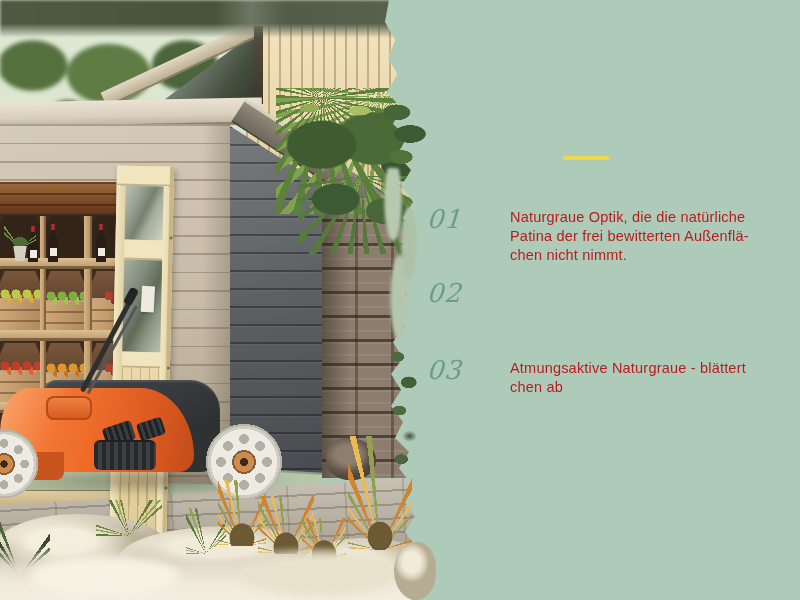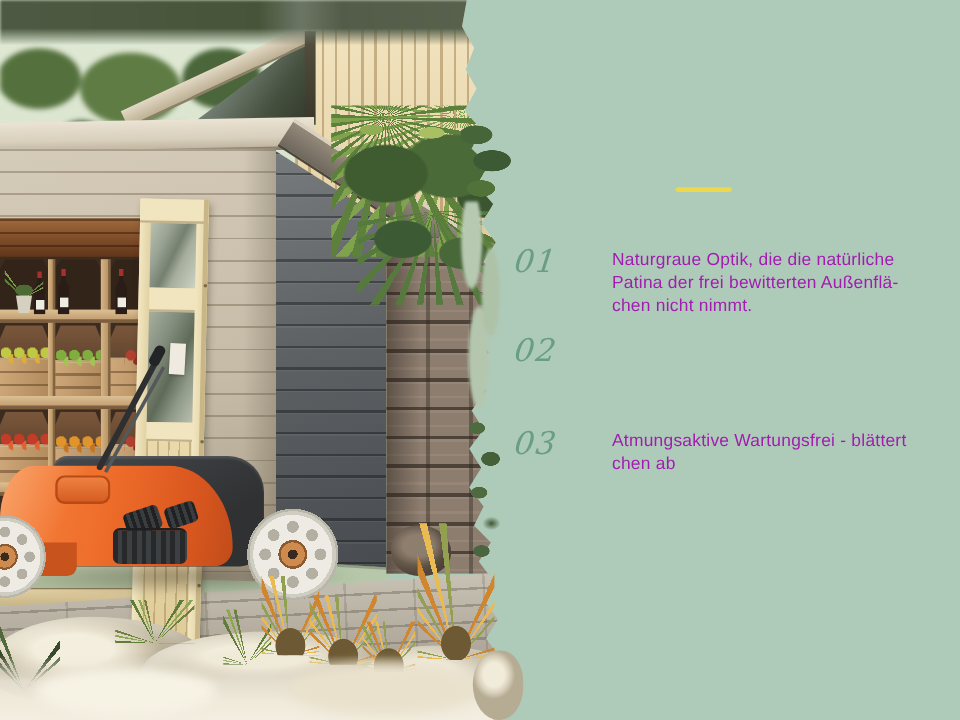--- a/index.html
+++ b/index.html
@@ -7,21 +7,21 @@
           font-family:"Liberation Sans",sans-serif;}
   .abs{position:absolute;}
   
   .panel-title{left:420px;top:92px;width:334px;text-align:center;font-size:25px;
     letter-spacing:3px;color:#4c524d;font-weight:400;}
   .divider{left:563px;top:156px;width:47px;height:4px;background:#ebd94b;border-radius:2px;}
   .item{left:429px;width:360px;height:80px;}
   .item-num{position:absolute;left:0;top:0;font-family:"DejaVu Serif",serif;font-style:italic;
     font-size:26px;color:#6a9e82;transform:skewX(-7deg);letter-spacing:1px;}
   .item-text{position:absolute;left:81px;top:4px;font-size:14.5px;line-height:19px;
-    color:#a21caf;letter-spacing:.2px;white-space:nowrap;}
+    color:#b91c1c;letter-spacing:.2px;white-space:nowrap;}
   
   #photo{left:0;top:0;width:432px;height:600px;
     clip-path:polygon(0 0,389px 0,385px 22px,395px 40px,388px 58px,397px 74px,387px 92px,
     401px 108px,393px 124px,407px 138px,397px 154px,411px 170px,401px 186px,413px 202px,
     403px 218px,415px 232px,405px 248px,411px 262px,399px 278px,407px 294px,395px 310px,
     405px 326px,393px 342px,403px 358px,391px 374px,401px 390px,391px 406px,403px 422px,
     395px 438px,409px 452px,399px 468px,411px 484px,403px 500px,415px 516px,405px 532px,
     417px 548px,407px 564px,419px 580px,411px 600px,0 600px);}
   .sky{left:0;top:0;width:432px;height:360px;background:linear-gradient(#e0e9d5,#cfdcc2);}
   .trees{left:0;top:20px;width:272px;height:120px;filter:blur(2px);background:
@@ -222,21 +222,21 @@
       </div>
     </div>
 
     <div class="abs item" style="top:278px">
       <div class="item-num">02</div>
     </div>
 
     <div class="abs item" style="top:355px">
       <div class="item-num">03</div>
       <div class="item-text">
-        <div>Atmungsaktive Wartungsfrei - blättert</div>
+        <div>Atmungsaktive Naturgraue - blättert</div>
         <div>chen ab</div>
       </div>
     </div>
   </section>
 
   <div id="photo" class="abs">
     <div class="abs sky"></div>
     <div class="abs trees"></div>
     <div class="abs slat-wall"></div>
     <div class="abs sky-glass"></div>

